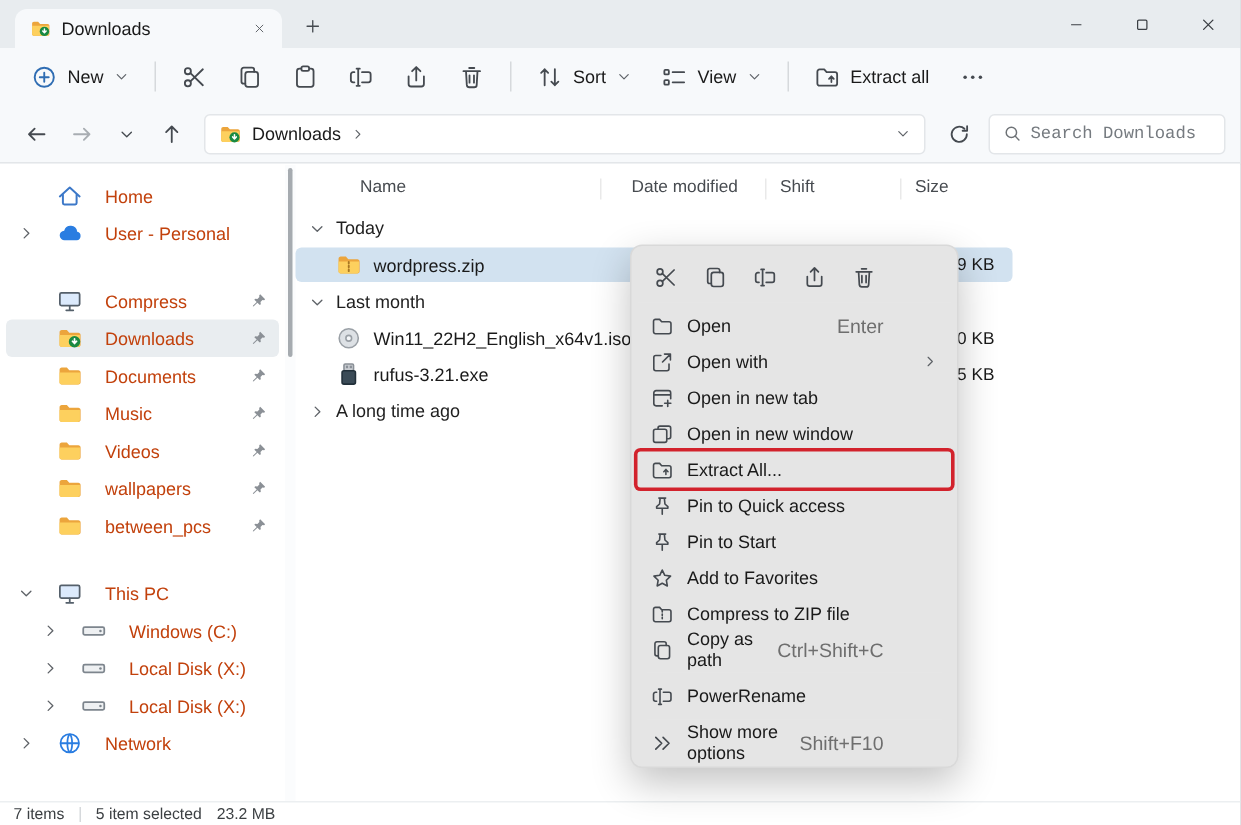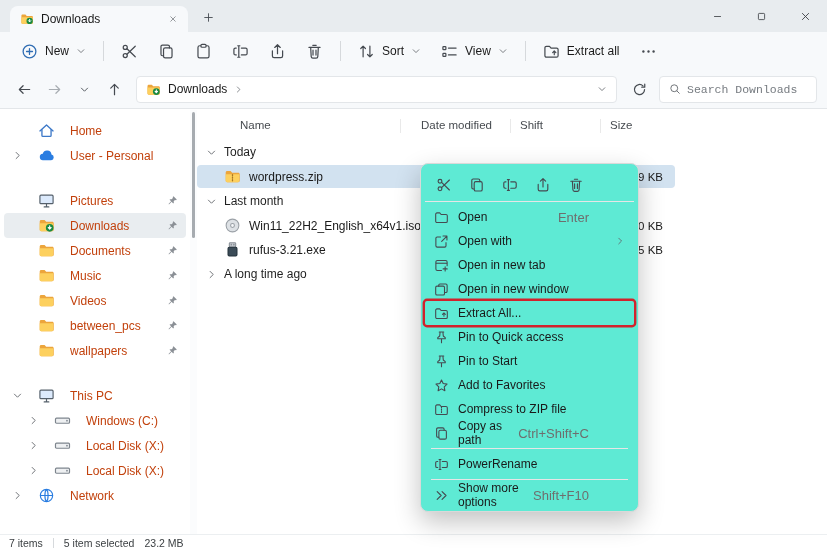--- a/index.html
+++ b/index.html
@@ -66,21 +66,21 @@
   .csep{position:absolute;top:7px;width:1px;height:14px;background:#e9e9e9}
   .rows{padding-right:8px}
   .group-row{height:24px;display:flex;align-items:center;gap:7px;padding-left:9px;font-size:12px;color:#1f1f1f;width:478px}
   .group-row .chev{width:11px;height:11px;color:#5f6368;flex:none}
   .file-row{height:23px;display:flex;align-items:center;gap:8px;padding-left:27px;font-size:12px;width:478px;border-radius:4px;position:relative;margin:1px 0}
   .file-row .ic{width:17px;height:17px;flex:none}
   .file-row .fsize{position:absolute;left:380px;width:86px;text-align:right;font-size:11.5px;color:#1a1a1a}
   .file-row.selected{background:#d2e2f0}
 
   
-  .context-menu{position:absolute;left:420px;top:163px;width:219px;background:#5eead4;border:1px solid #d9d9d9;border-radius:8px;box-shadow:0 10px 26px rgba(0,0,0,.24);padding:4px;z-index:20}
+  .context-menu{position:absolute;left:420px;top:163px;width:219px;background:#e5e5e5;border:1px solid #d9d9d9;border-radius:8px;box-shadow:0 10px 26px rgba(0,0,0,.24);padding:4px;z-index:20}
   .menu-iconrow{height:34px;display:flex;align-items:center;gap:7px;padding:0 6px;border-bottom:1px solid #e6e6e6;margin-bottom:3px}
   .mibtn{width:26px;height:26px;display:flex;align-items:center;justify-content:center;border:none;background:transparent;border-radius:4px;color:#454a50}
   .mibtn svg{width:16px;height:16px}
   .menu-item{height:24px;display:flex;align-items:center;gap:9px;padding:0 9px;border-radius:4px;font-size:12px;color:#1a1a1a;position:relative}
   .menu-item .mic{width:15px;height:15px;color:#454a50;flex:none}
   .menu-item .msc{margin-left:auto;margin-right:36px;font-size:13px;color:#6e6e6e;white-space:nowrap}
   .menu-item .sub{margin-left:auto;width:10px;height:10px;color:#5f6368;flex:none}
   .menu-sep{height:1px;background:#e6e6e6;margin:3px 6px}
   .menu-item.annotated{box-shadow:0 0 0 2.4px #d2222c;border-radius:2px}
 
@@ -438,21 +438,21 @@
         <span>User - Personal</span>
       </div>
       <div class="side-gap"></div>
       <div class="side-item">
         <svg class="chev empty">
             <use href="#i-chev-r"></use>
           </svg>
         <svg class="ic">
             <use href="#i-monitor"></use>
           </svg>
-        <span>Pictures</span>
+        <span>Compress</span>
         <svg class="pin">
             <use href="#i-pin"></use>
           </svg>
       </div>
       <div class="side-item selected">
         <svg class="chev empty">
             <use href="#i-chev-r"></use>
           </svg>
         <svg class="ic">
             <use href="#i-folder-dl"></use>
@@ -498,33 +498,33 @@
             <use href="#i-pin"></use>
           </svg>
       </div>
       <div class="side-item">
         <svg class="chev empty">
             <use href="#i-chev-r"></use>
           </svg>
         <svg class="ic">
             <use href="#i-folder"></use>
           </svg>
-        <span>between_pcs</span>
+        <span>wallpapers</span>
         <svg class="pin">
             <use href="#i-pin"></use>
           </svg>
       </div>
       <div class="side-item">
         <svg class="chev empty">
             <use href="#i-chev-r"></use>
           </svg>
         <svg class="ic">
             <use href="#i-folder"></use>
           </svg>
-        <span>wallpapers</span>
+        <span>between_pcs</span>
         <svg class="pin">
             <use href="#i-pin"></use>
           </svg>
       </div>
       <div class="side-gap"></div>
       <div class="side-item">
         <svg class="chev">
             <use href="#i-chev-d"></use>
           </svg>
         <svg class="ic">

